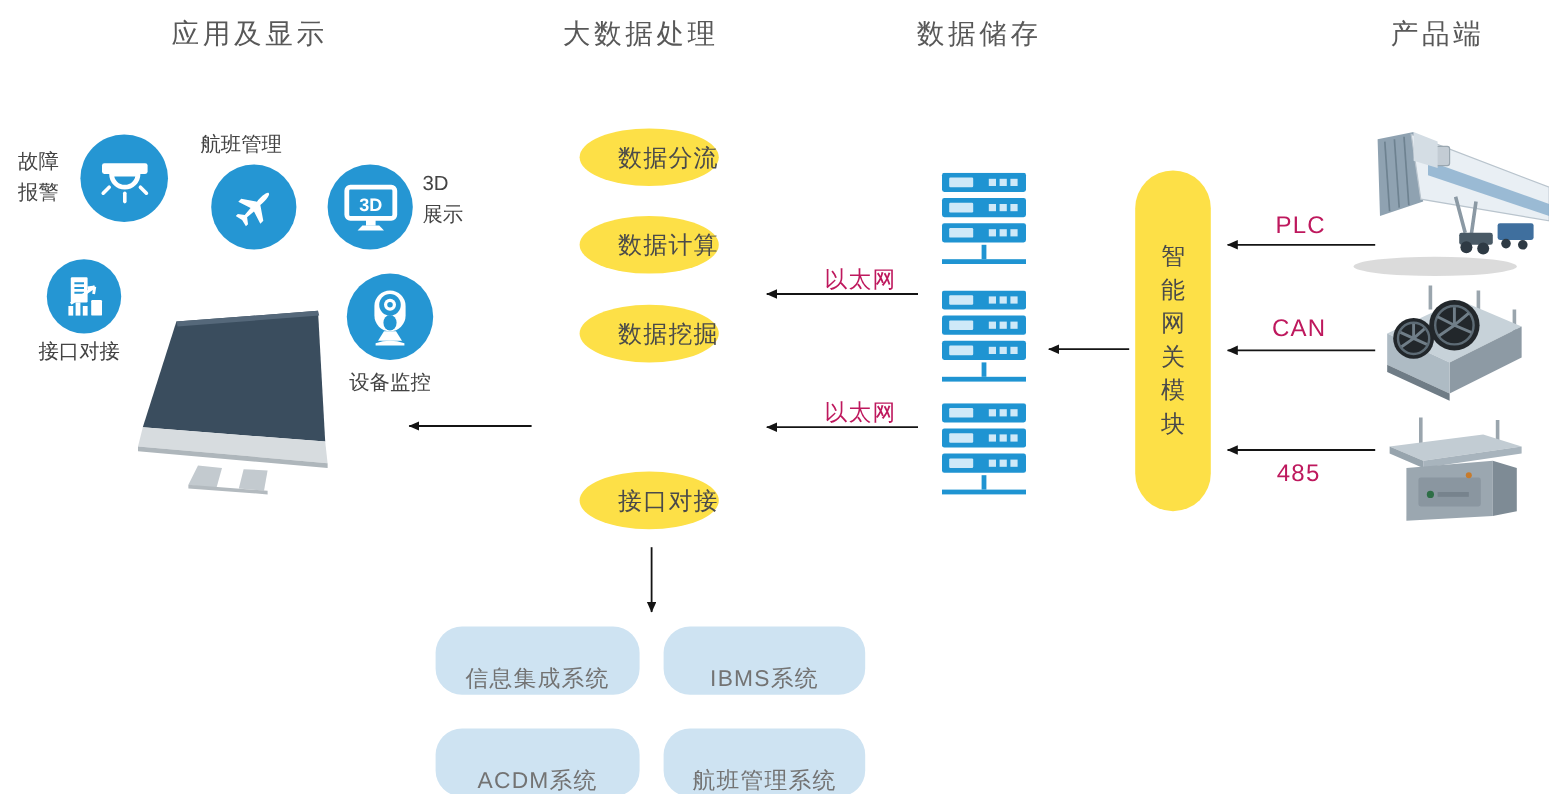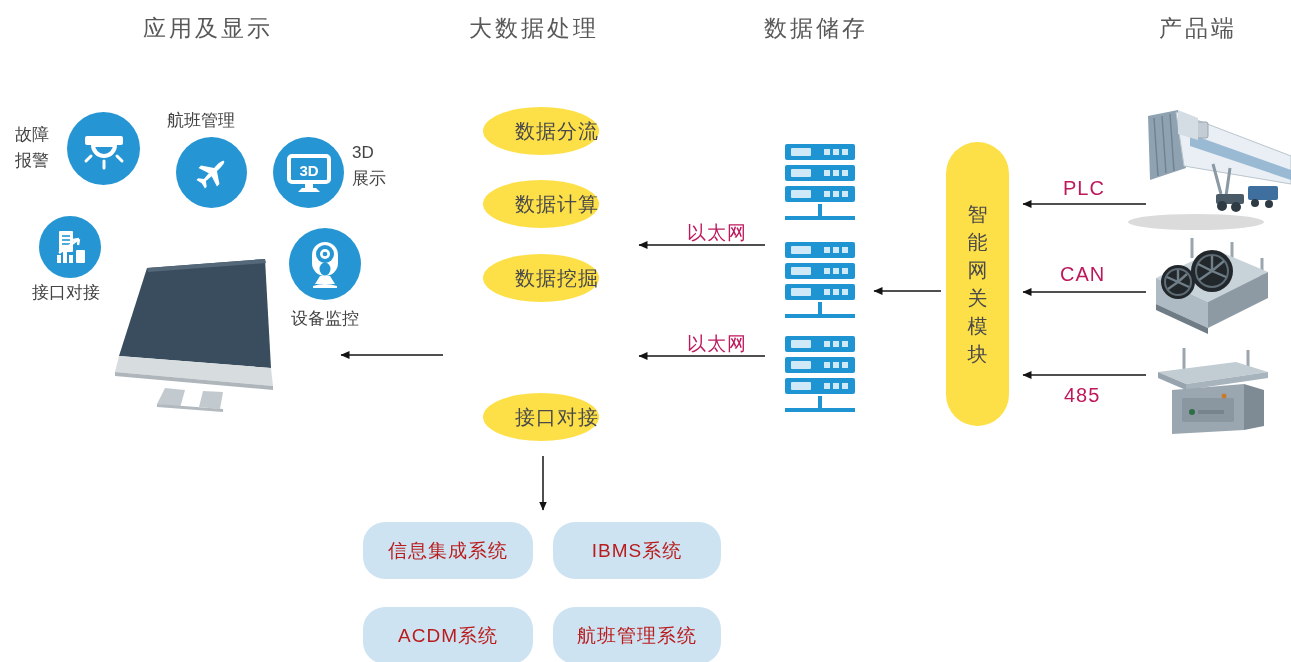--- a/index.html
+++ b/index.html
@@ -4,22 +4,22 @@
 <style>
   html,body{margin:0;padding:0;background:#ffffff;}
   #stage{position:relative;width:1291px;height:662px;background:#ffffff;overflow:hidden;
          font-family:"Liberation Sans","DejaVu Sans",sans-serif;color:#4a4a4a;}
   .abs{position:absolute;}
   .hdr{font-size:23px;color:#585858;letter-spacing:3px;white-space:nowrap;}
   .iconlbl{font-size:17px;color:#434343;line-height:26px;white-space:nowrap;}
   .circle{border-radius:50%;background:#2596d3;display:flex;align-items:center;justify-content:center;}
   .pill{background:#fde047;border-radius:50%;display:flex;align-items:center;justify-content:flex-end;
         font-size:20px;color:#4a4a4a;letter-spacing:1px;}
-  .syspill{background:#cee3f2;border-radius:22px;display:flex;align-items:center;justify-content:center;
-        font-size:19px;color:#b91c1c;letter-spacing:1px;}
+  .syspill{background:#cee3f2;border-radius:22px;display:flex;align-items:flex-end;justify-content:center;
+        font-size:19px;color:#737373;letter-spacing:1px;}
   .gateway{background:#fde047;border-radius:32px;display:flex;align-items:center;justify-content:center;}
   .gateway .vtext{width:24px;font-size:20px;line-height:28px;color:#4a4a4a;text-align:center;
         word-break:break-all;}
   .netlbl{font-size:19px;color:#be185d;letter-spacing:1px;white-space:nowrap;}
   .proto{font-size:20px;color:#be185d;white-space:nowrap;letter-spacing:1px;}
   svg{display:block;}
   #wires{position:absolute;left:0;top:0;pointer-events:none;}
 </style>
 </head>
 <body>

